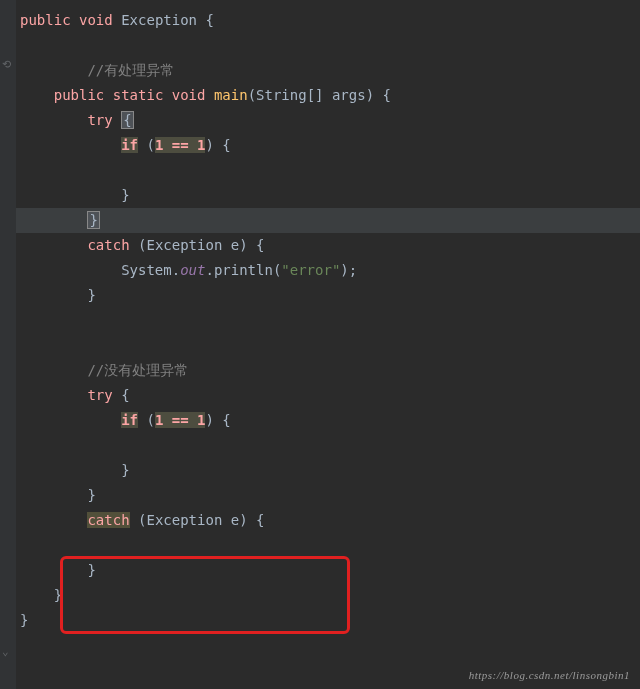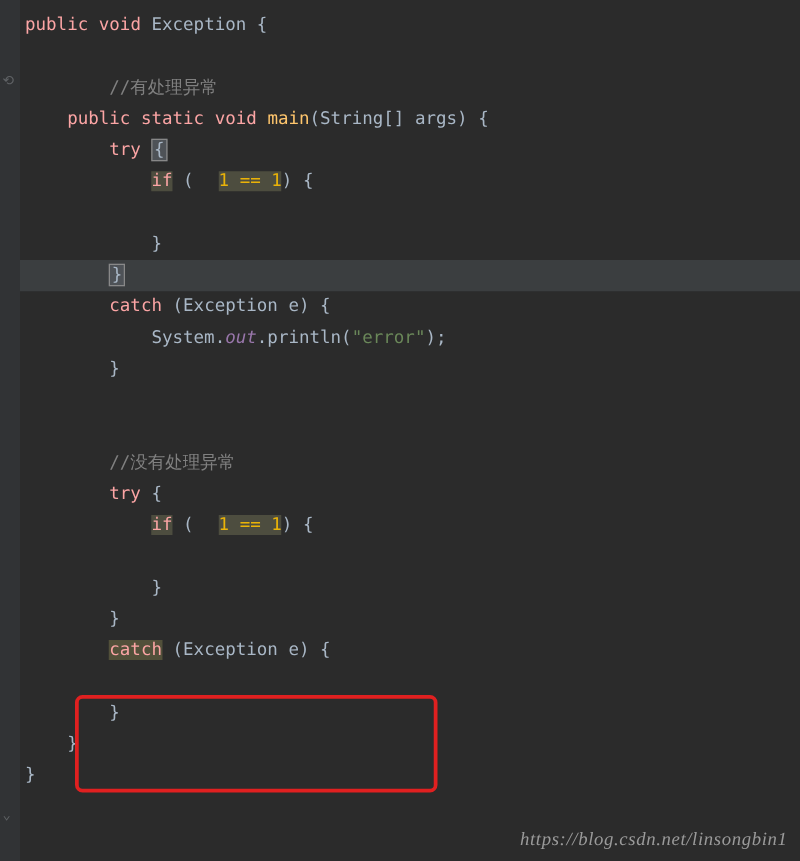--- a/index.html
+++ b/index.html
@@ -40,51 +40,52 @@
     padding-left: 4px;
     height: 25px;
     position: relative;
   }
   .kw { color: #fca5a5; }
   .type { color: #a9b7c6; }
   .classname { color: #a9b7c6; }
   .method { color: #ffc66d; }
   .comment { color: #808080; }
   .string { color: #6a8759; }
-  .num { color: #eab308; margin-left: 20px; }
+  .num { color: #fca5a5; }
   .italic { font-style: italic; color: #9876aa; }
   .plain { color: #a9b7c6; }
   .punc { color: #a9b7c6; }
   .hl-brace {
     background: #4e5257;
     border: 1px solid #888;
     padding: 0 1px;
   }
   .hl-match {
     background: #4d4d3f;
+    font-weight: bold;
   }
   .hl-warn {
     background: #52503a;
   }
   .red-box {
     position: absolute;
     border: 3px solid #e02020;
     border-radius: 6px;
     left: 60px;
     width: 290px;
     top: 556px;
     height: 78px;
     pointer-events: none;
   }
   .watermark {
     position: absolute;
     bottom: 8px;
     right: 10px;
     color: #9a9a9a;
-    font-size: 15px;
+    font-size: 11px;
     font-style: italic;
     font-family: serif;
     letter-spacing: 0.5px;
   }
   .hl-full-line {
     position: absolute;
     left: 0;
     right: 0;
     height: 25px;
     background: #3b3e40;

